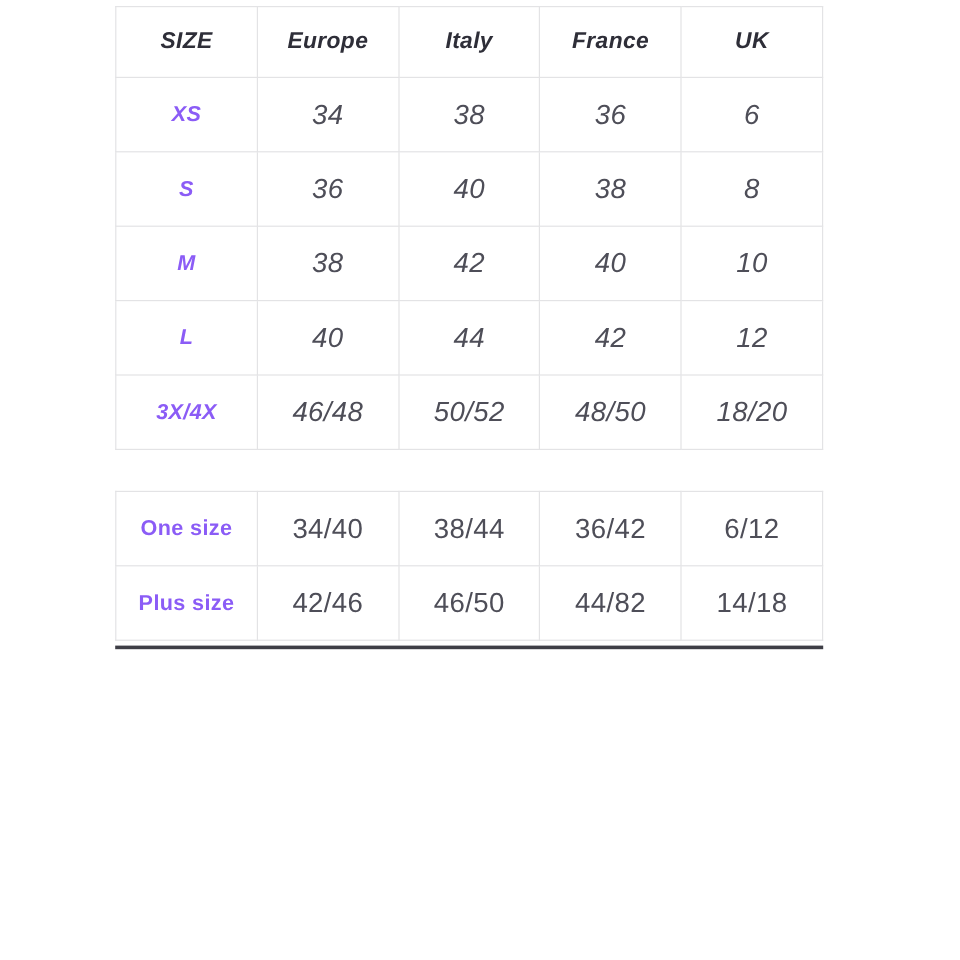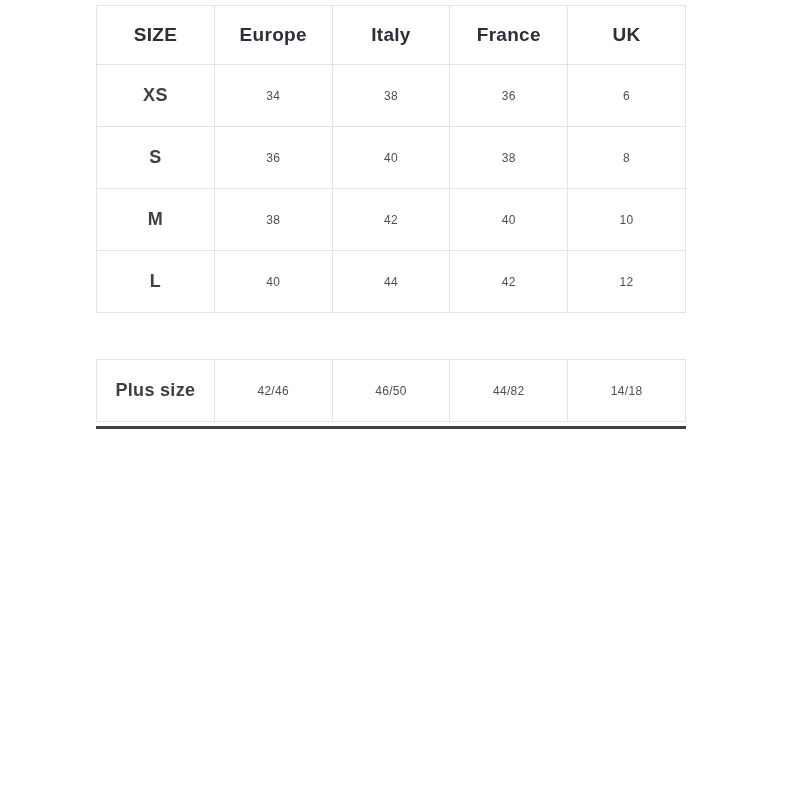--- a/index.html
+++ b/index.html
@@ -41,32 +41,33 @@
     height: 59px;
     font-size: 19px;
     font-weight: bold;
     color: #2e2e38;
     letter-spacing: 0.3px;
   }
   table.size-table tbody th {
     height: 62px;
     font-size: 18px;
     font-weight: bold;
-    color: #404040;
+    color: #8b5cf6;
     letter-spacing: 0.3px;
   }
   table.size-table tbody td {
     height: 62px;
-    font-size: 12px;
+    font-size: 23px;
     font-weight: normal;
     color: #4e4e58;
     letter-spacing: 0.3px;
   }
   table.size-table.main-table {
-    margin-bottom: 46px;
+    margin-bottom: 34px;
+    font-style: italic;
   }
   .cutoff-bar {
     height: 3px;
     background: #3e3e46;
     margin-top: 4px;
     width: 100%;
   }
 </style>
 </head>
 <body>
@@ -106,25 +107,39 @@
             <td>40</td>
             <td>10</td>
           </tr>
           <tr>
             <th>L</th>
             <td>40</td>
             <td>44</td>
             <td>42</td>
             <td>12</td>
           </tr>
+          <tr>
+            <th>3X/4X</th>
+            <td>46/48</td>
+            <td>50/52</td>
+            <td>48/50</td>
+            <td>18/20</td>
+          </tr>
         </tbody>
     </table>
 
     <table class="size-table special-table">
       <tbody>
+          <tr>
+            <th>One size</th>
+            <td>34/40</td>
+            <td>38/44</td>
+            <td>36/42</td>
+            <td>6/12</td>
+          </tr>
           <tr>
             <th>Plus size</th>
             <td>42/46</td>
             <td>46/50</td>
             <td>44/82</td>
             <td>14/18</td>
           </tr>
         </tbody>
     </table>
 

